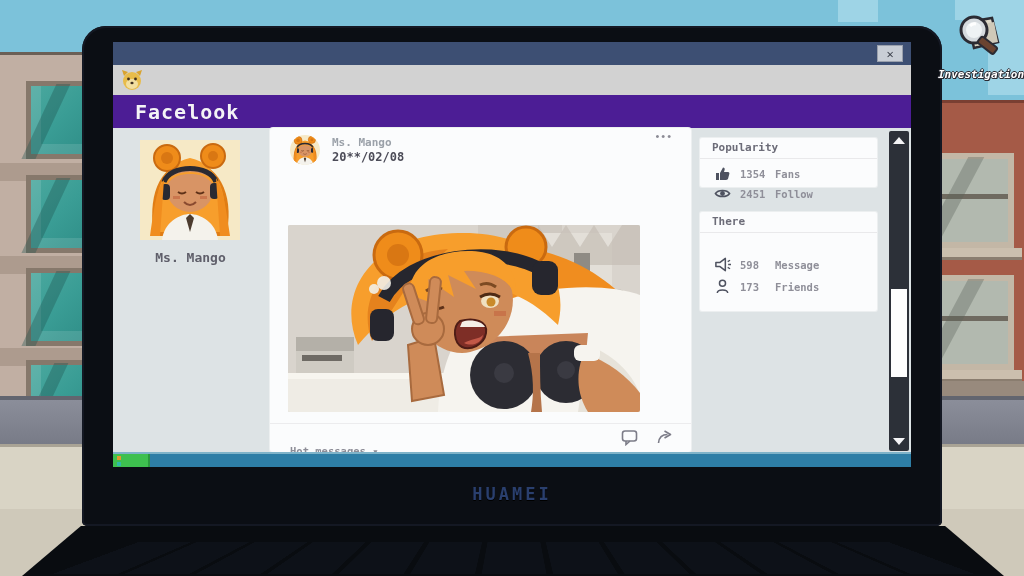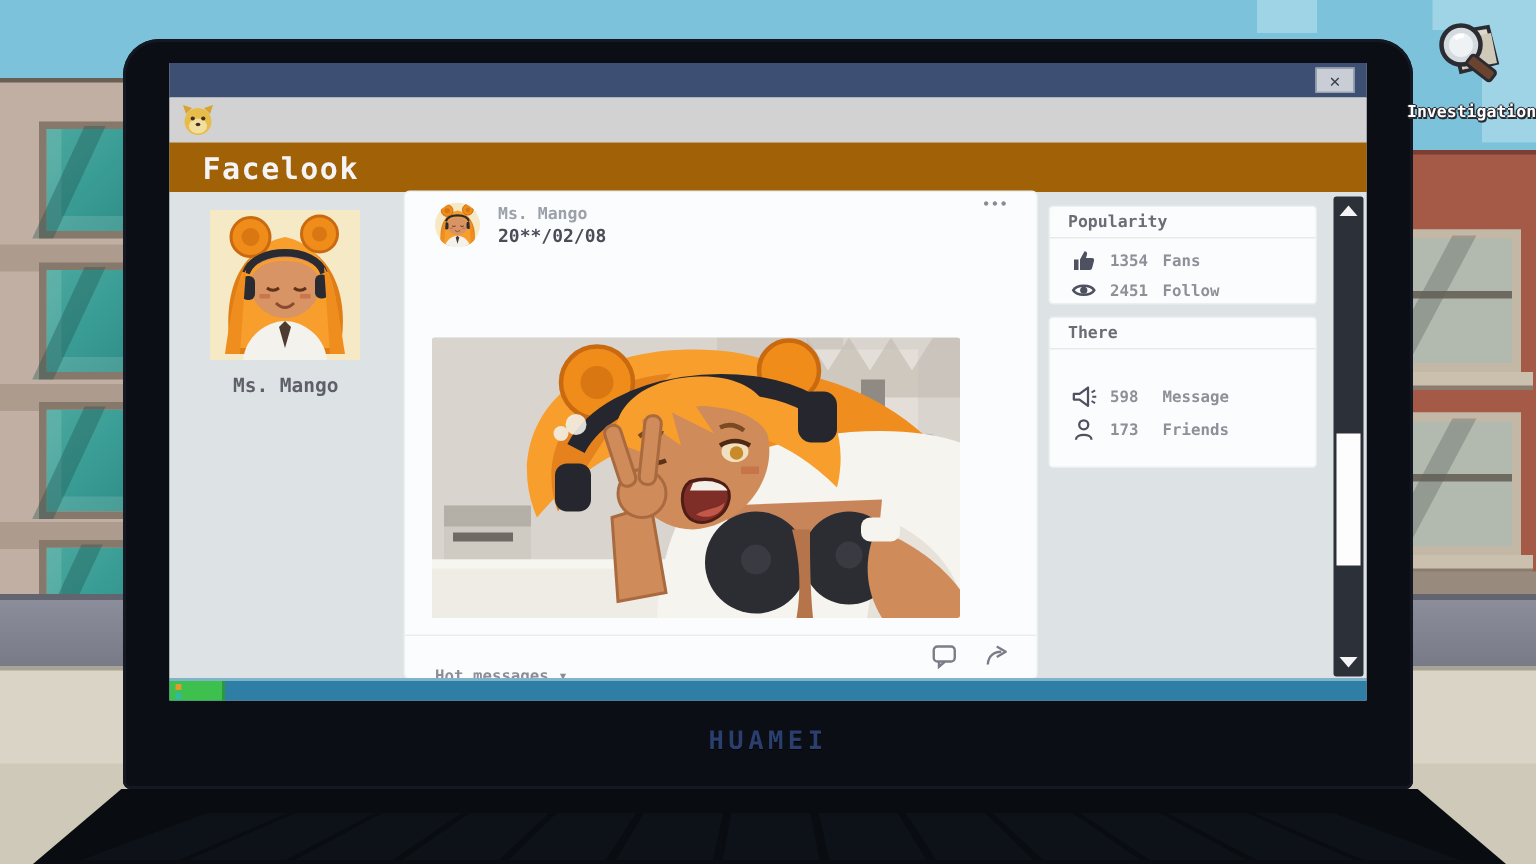--- a/index.html
+++ b/index.html
@@ -32,21 +32,21 @@
   .laptop-base:after { content:""; position:absolute; left:8%; top:10px; width:84%; height:40px;
      background:repeating-linear-gradient(90deg,#11151f 0 58px,#090c10 58px 64px),repeating-linear-gradient(#11151f 0 14px,#090c10 14px 18px);
      opacity:.5; transform:perspective(120px) rotateX(38deg); }
 
   
   .bw { left:113px; top:42px; width:798px; height:425px; background:#dde3e5; }
   .titlebar { left:0; top:0; width:798px; height:23px; background:#3d4f73; }
   .closebtn { position:absolute; right:8px; top:3px; width:26px; height:17px; background:#c9ced6; color:#3a3f4a; font-size:12px; line-height:16px; text-align:center; border:1px solid #9aa0ac; }
   .toolbar { left:0; top:23px; width:798px; height:30px; background:#d2d2d2; }
   .urlfield { position:absolute; left:38px; top:5px; width:604px; height:20px; background:#e9e9e9; border:1px solid #c0c0c0; border-radius:3px; color:#2c2c34; font-size:12px; line-height:18px; padding-left:10px; white-space:nowrap; overflow:hidden; }
-  .sitebar { left:0; top:53px; width:798px; height:34px; background:#a16207; color:#f4f4f6; }
+  .sitebar { left:0; top:53px; width:798px; height:34px; background:#4c1d95; color:#f4f4f6; }
   .sitetitle { position:absolute; left:22px; top:5px; font-size:20px; letter-spacing:1px; }
   .content { left:0; top:86px; width:798px; height:324px; background:#dde3e5; }
 
   
   .pf-avatar { position:absolute; left:27px; top:12px; width:100px; height:100px; }
   .pf-name { position:absolute; left:0; top:122px; width:155px; text-align:center; color:#5f5f6a; font-size:13px; }
 
   
   .post { position:absolute; left:157px; top:0; width:421px; height:324px; background:#fbfcfd; border-radius:3px; box-shadow:0 0 0 1px #eceff0; }
   .post-avatar { position:absolute; left:20px; top:7px; width:30px; height:30px; border-radius:50%; overflow:hidden; }
@@ -77,21 +77,21 @@
 
   
   .statusbar { left:0; top:410px; width:798px; height:15px; background:#2e7ea6; border-top:2px solid #7fb3c9; }
   .sb-green { position:absolute; left:0; top:0; width:37px; height:13px; background:#3ec04f; border-right:2px solid #2a9940; }
   .dotA { position:absolute; left:4px; top:2px; width:4px; height:4px; background:#e09a2f; }
   .dotB { position:absolute; left:4px; top:8px; width:4px; height:4px; background:#2fb9a7; }
 
   
   .invest { left:938px; top:8px; width:84px; height:80px; text-align:center; }
   .invest-label { position:absolute; left:0; top:60px; width:84px; color:#fff; font-size:11px;
-     text-shadow:1px 0 0 #2b2b33,-1px 0 0 #2b2b33,0 1px 0 #2b2b33,0 -1px 0 #2b2b33,1px 1px 0 #2b2b33; }
+     text-shadow:1px 0 0 #2b2b33,-1px 0 0 #2b2b33,0 1px 0 #2b2b33,0 -1px 0 #2b2b33,1px 1px 0 #2b2b33;font-style:italic; }
 </style>
 </head>
 <body>
 
 <svg width="0" height="0" style="position:absolute">
   <defs>
     <symbol id="avatar" viewBox="0 0 100 100">
       <rect width="100" height="100" fill="#f6e9c6"></rect>
       <path d="M14 96 C8 60 16 26 50 20 C84 26 94 62 86 96 Z" fill="#e07d15"></path>
       <path d="M18 92 C12 58 20 24 50 18 C80 24 90 60 82 92 Z" fill="#f79e2c"></path>
@@ -265,21 +265,21 @@
           <rect x="1.5" y="2" width="14" height="10" rx="2.5" fill="none" stroke="#7c7c88" stroke-width="1.6"></rect>
           <path d="M5 12 L5 15.5 L9 12" fill="none" stroke="#7c7c88" stroke-width="1.6"></path>
         </svg>
         <svg class="ficon" viewBox="0 0 17 17">
           <path d="M2.5 14 C3 8 7 5.5 11.5 5.5" fill="none" stroke="#7c7c88" stroke-width="1.6"></path>
           <path d="M8.5 2 L14.5 5.5 L8.5 9" fill="none" stroke="#7c7c88" stroke-width="1.6" stroke-linejoin="round"></path>
         </svg>
       </div>
     </div>
 
-    <div class="card" style="top:10px;height:64px">
+    <div class="card" style="top:10px;height:49px">
       <div class="card-title px">Popularity</div>
       <div class="card-div"></div>
       <div class="stat" style="top:27px">
         <svg class="sicon" viewBox="0 0 17 17">
           <path d="M2 8 h3 v7 H2 Z M6 15 V8 L9 2.5 C10.5 2.5 11 3.5 10.6 5 L10 7 h4 c1.3 0 1.6 1 1.3 2 l-1.2 4.6 c-.3 1-1 1.4-2 1.4 Z" fill="#4e5260"></path>
         </svg>
         <span class="val px">1354</span>
         <span class="px">Fans</span>
       </div>
       <div class="stat" style="top:47px">

